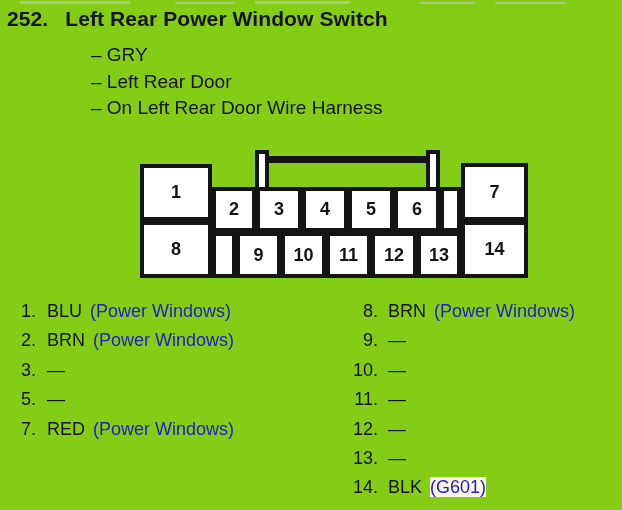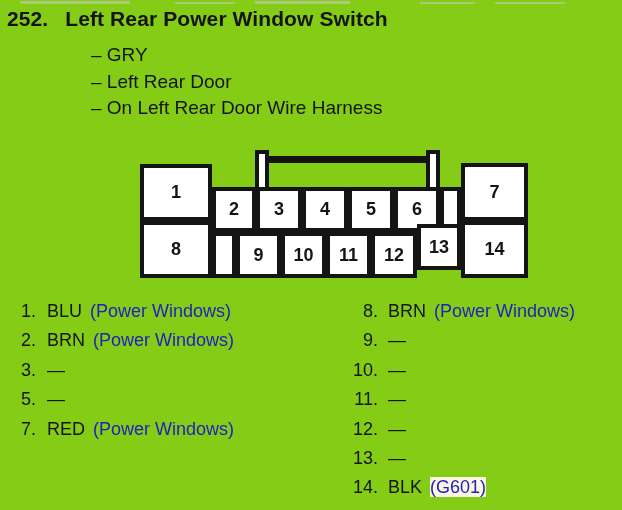--- a/index.html
+++ b/index.html
@@ -155,21 +155,21 @@
       </div>
     <div class="cell" style="left:281px;top:232px;width:45px;height:46px;align-items:center;">
         <span>10</span>
       </div>
     <div class="cell" style="left:326px;top:232px;width:45px;height:46px;">
         <span>11</span>
       </div>
     <div class="cell" style="left:371px;top:232px;width:46px;height:46px;">
         <span>12</span>
       </div>
-    <div class="cell" style="left:417px;top:224px;width:44px;height:46px;">
+    <div class="cell" style="left:417px;top:232px;width:44px;height:46px;">
         <span>13</span>
       </div>
 
     <div class="cell" style="left:461px;top:163px;width:67px;height:58px;">
         <span>7</span>
       </div>
     <div class="cell" style="left:461px;top:221px;width:67px;height:57px;">
         <span>14</span>
       </div>
   </div>

